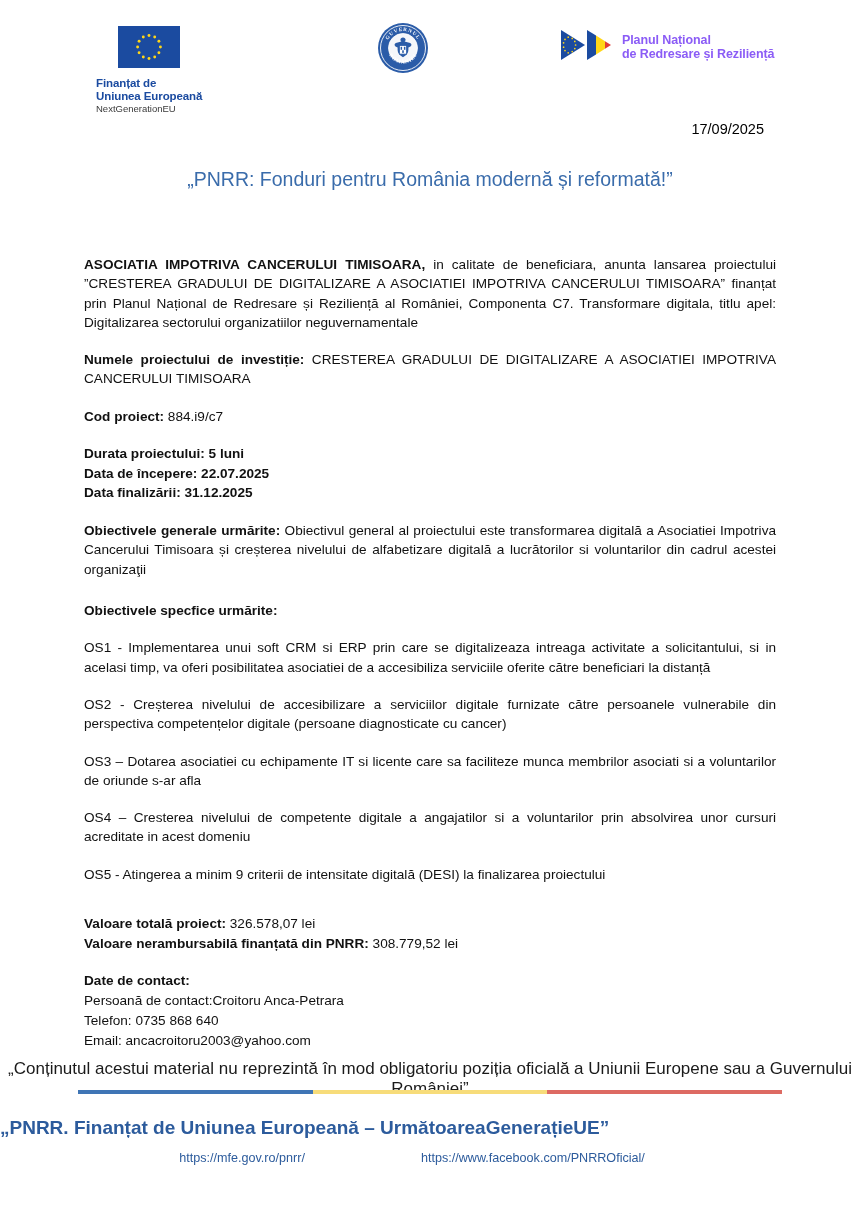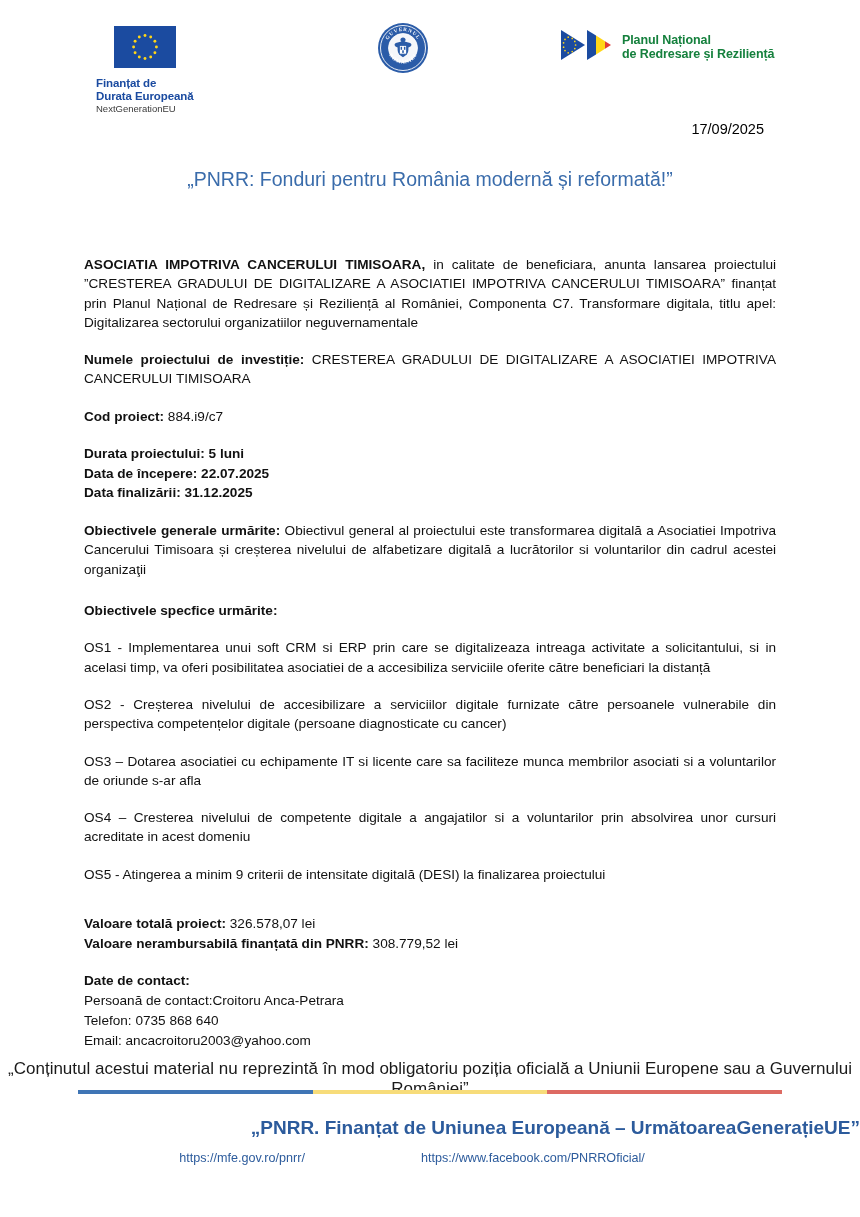--- a/index.html
+++ b/index.html
@@ -80,21 +80,21 @@
     align-items: center;
     gap: 8px;
   }
   .pnrr-arrows { flex: none; }
   .pnrr-text {
     line-height: 1.15;
   }
   .pnrr-text .l1, .pnrr-text .l2 {
     font-size: 12.5px;
     font-weight: bold;
-    color: #15803d;
+    color: #8b5cf6;
     letter-spacing: -0.1px;
   }
 
   
   .doc-date {
     position: absolute;
     top: 121px;
     right: 96px;
     font-size: 14.5px;
     color: #000;
@@ -163,21 +163,21 @@
   .tricolor span { height: 100%; }
   .tri-blue   { flex: 1; }
   .tri-yellow { flex: 1; }
   .tri-red    { flex: 1; }
 
   .footer-title {
     position: absolute;
     top: 1117px;
     left: 0;
     width: 860px;
-    text-align: right;
+    text-align: left;
     font-size: 19px;
     font-weight: bold;
     color: #2c5b9c;
   }
   .footer-links {
     position: absolute;
     top: 1151px;
     left: 0;
     width: 824px;
     display: flex;
@@ -213,21 +213,21 @@
             <circle cx="25.3" cy="31" r="1.45"></circle>
             <circle cx="21.1" cy="26.8" r="1.45"></circle>
             <circle cx="19.6" cy="21" r="1.45"></circle>
             <circle cx="21.1" cy="15.2" r="1.45"></circle>
             <circle cx="25.3" cy="11" r="1.45"></circle>
           </g>
         </svg>
       </div>
       <div class="eu-text">
         <div class="l1">Finanțat de</div>
-        <div class="l2">Durata Europeană</div>
+        <div class="l2">Uniunea Europeană</div>
         <div class="l3">NextGenerationEU</div>
       </div>
     </div>
 
     <div class="gov-logo">
       <svg width="52" height="52" viewBox="0 0 52 52" xmlns="http://www.w3.org/2000/svg">
         <defs>
           <path id="arcTop" d="M 9,26 A 17,17 0 0 1 43,26"></path>
           <path id="arcBot" d="M 10.5,26 A 15.5,15.5 0 0 0 41.5,26"></path>
         </defs>

